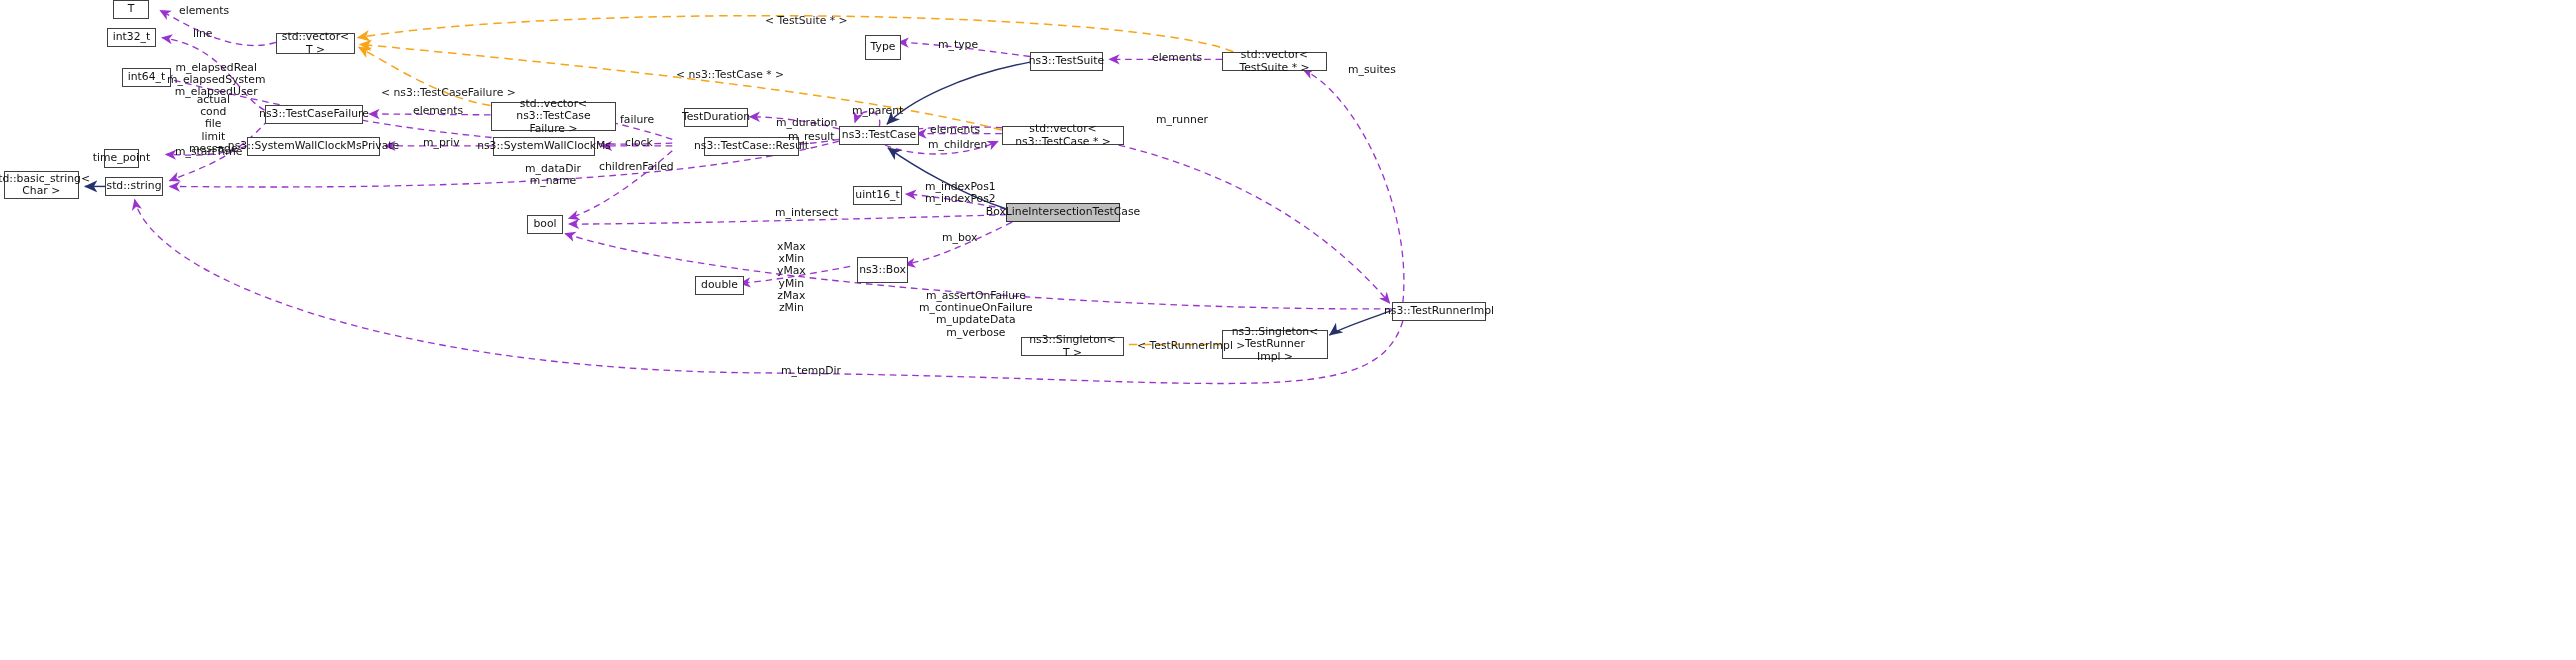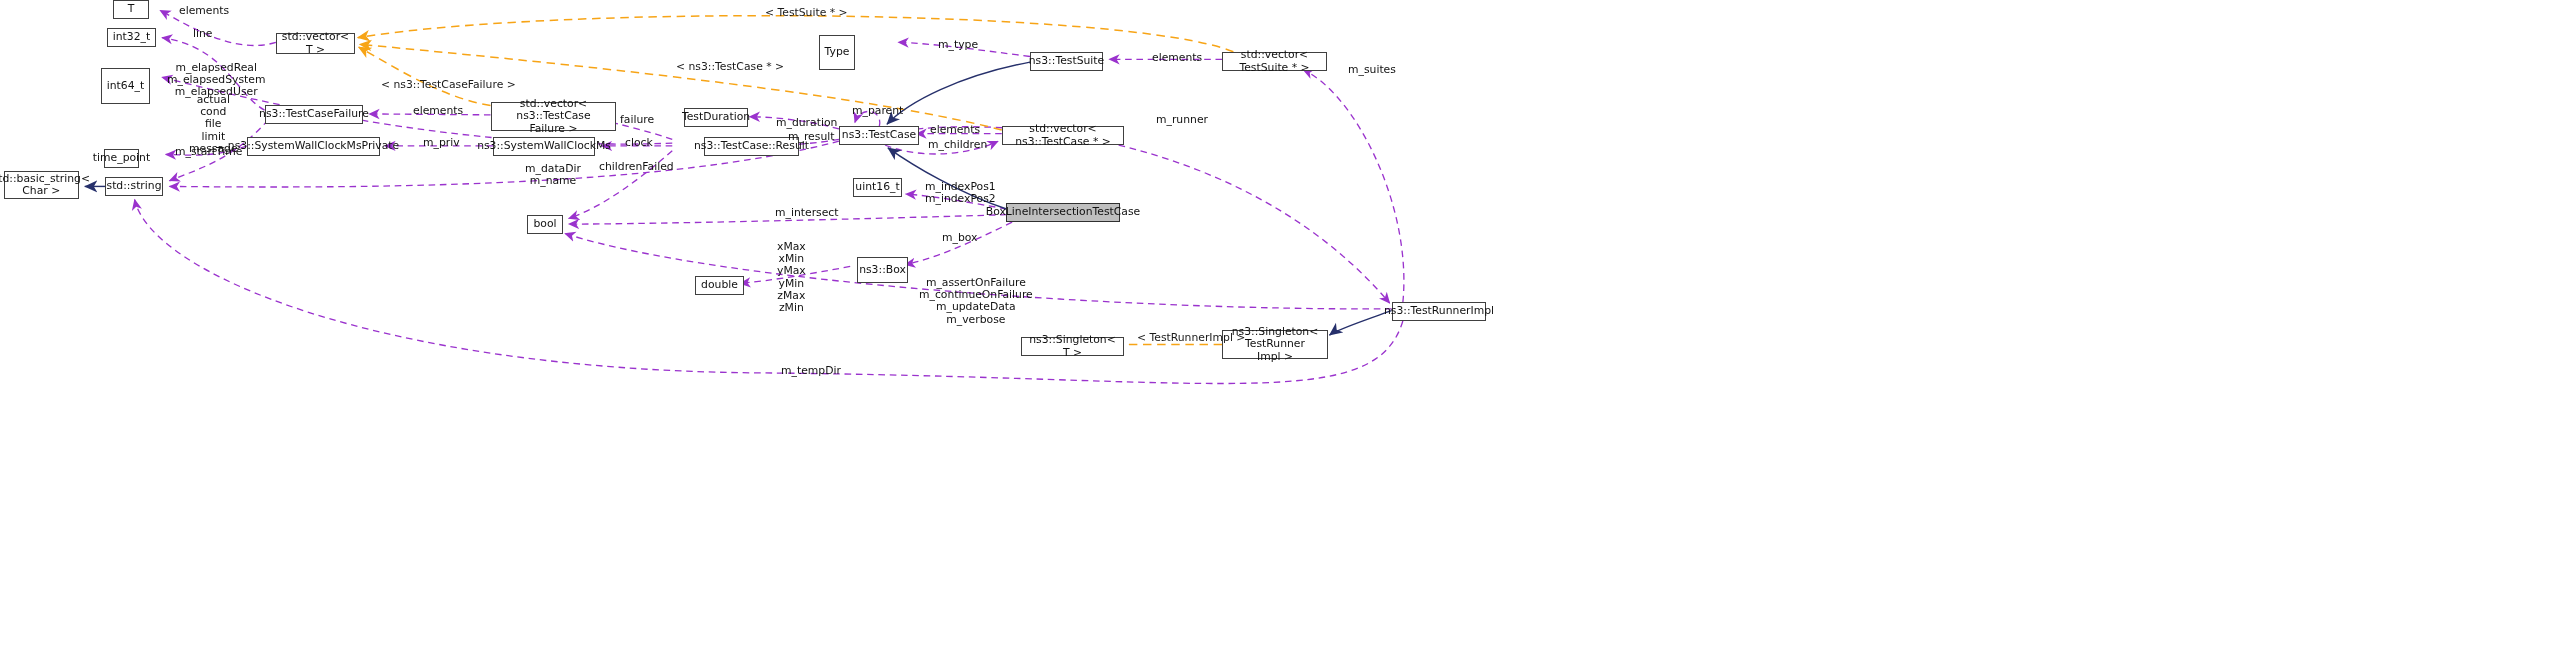--- a/index.html
+++ b/index.html
@@ -3,21 +3,21 @@
 <meta charset="utf-8">
 <style>
   html,body{margin:0;padding:0;background:#ffffff;}
   body{font-family:"DejaVu Sans","Liberation Sans",sans-serif;}
   #canvas{position:relative;width:2576px;height:660px;overflow:hidden;background:#fff;}
   .node{position:absolute;box-sizing:border-box;border:0.9px solid #404040;background:#ffffff;
         display:flex;align-items:center;justify-content:center;text-align:center;
         font-size:10.8px;color:#111111;line-height:1.12;padding:0.9px 2.8px;}
   .node.hl{background:#bfbfbf;border:0.9px solid #303030;font-weight:400;}
   .elabel{position:absolute;font-size:10.8px;color:#111111;white-space:pre;line-height:1.13;text-align:center;}
-  .elabel.tpl{color:#1a1a1a;}
+  .elabel.tpl{color:#1a1a1a;margin-top:8px;}
   svg.wires{position:absolute;left:0;top:0;width:2576px;height:660px;overflow:visible;}
   .usage{fill:none;stroke:#9a32cd;stroke-width:1.4;stroke-dasharray:7,5;}
   .tmpl{fill:none;stroke:#f7a416;stroke-width:1.6;stroke-dasharray:9,6;}
   .inherit{fill:none;stroke:#26306b;stroke-width:1.5;}
 </style>
 </head>
 <body>
 
 <div id="canvas">
 
@@ -99,21 +99,21 @@
     <path class="inherit" marker-end="url(#ah-i)" d="M1069,222 C1020,206 970,176 943,157"></path>
     <path class="inherit" marker-end="url(#ah-i)" d="M1478,330 C1450,340 1420,350 1412,356"></path>
   </svg>
 
   <div class="node" style="left:113px;top:0px;width:36px;height:19px">
       <span>T</span>
     </div>
   <div class="node" style="left:107px;top:28px;width:49px;height:19px">
       <span>int32_t</span>
     </div>
-  <div class="node" style="left:101px;top:68px;width:49px;height:36px">
+  <div class="node" style="left:122px;top:68px;width:49px;height:19px">
       <span>int64_t</span>
     </div>
   <div class="node" style="left:276px;top:33px;width:79px;height:21px">
       <span>std::vector&lt; T &gt;</span>
     </div>
   <div class="node" style="left:104px;top:149px;width:35px;height:19px">
       <span>time_point</span>
     </div>
   <div class="node" style="left:3.8px;top:171px;width:75px;height:28px;white-space:pre-line"><span>std::basic_string&lt;
 Char &gt;</span></div>
@@ -133,33 +133,33 @@
     </div>
   <div class="node" style="left:704px;top:137px;width:95px;height:19px">
       <span>ns3::TestCase::Result</span>
     </div>
   <div class="node" style="left:684px;top:108px;width:64px;height:19px">
       <span>TestDuration</span>
     </div>
   <div class="node" style="left:839px;top:126px;width:80px;height:19px">
       <span>ns3::TestCase</span>
     </div>
-  <div class="node" style="left:819px;top:35px;width:36px;height:35px">
+  <div class="node" style="left:865px;top:35px;width:36px;height:25px">
       <span>Type</span>
     </div>
   <div class="node" style="left:1030px;top:52px;width:73px;height:19px">
       <span>ns3::TestSuite</span>
     </div>
   <div class="node" style="left:1002px;top:126px;width:122px;height:19px">
       <span>std::vector&lt; ns3::TestCase * &gt;</span>
     </div>
   <div class="node" style="left:1222px;top:52px;width:105px;height:19px">
       <span>std::vector&lt; TestSuite * &gt;</span>
     </div>
-  <div class="node" style="left:853px;top:178px;width:49px;height:19px">
+  <div class="node" style="left:853px;top:186px;width:49px;height:19px">
       <span>uint16_t</span>
     </div>
   <div class="node" style="left:527px;top:215px;width:36px;height:19px">
       <span>bool</span>
     </div>
   <div class="node" style="left:857px;top:257px;width:51px;height:26px">
       <span>ns3::Box</span>
     </div>
   <div class="node" style="left:695px;top:276px;width:49px;height:19px">
       <span>double</span>
@@ -209,21 +209,21 @@
   <div class="elabel" style="left:925px;top:181px"><span>m_indexPos1
 m_indexPos2</span></div>
   <div class="elabel" style="left:775px;top:207px"><span>m_intersect</span></div>
   <div class="elabel" style="left:942px;top:232px"><span>m_box</span></div>
   <div class="elabel" style="left:777px;top:241px"><span>xMax
 xMin
 yMax
 yMin
 zMax
 zMin</span></div>
-  <div class="elabel" style="left:919px;top:277px"><span>m_assertOnFailure
+  <div class="elabel" style="left:919px;top:290px"><span>m_assertOnFailure
 m_continueOnFailure
 m_updateData
 m_verbose</span></div>
   <div class="elabel tpl" style="left:1137px;top:332px"><span>&lt; TestRunnerImpl &gt;</span></div>
   <div class="elabel" style="left:781px;top:365px"><span>m_tempDir</span></div>
 
 </div>
 
 
 </body></html>

